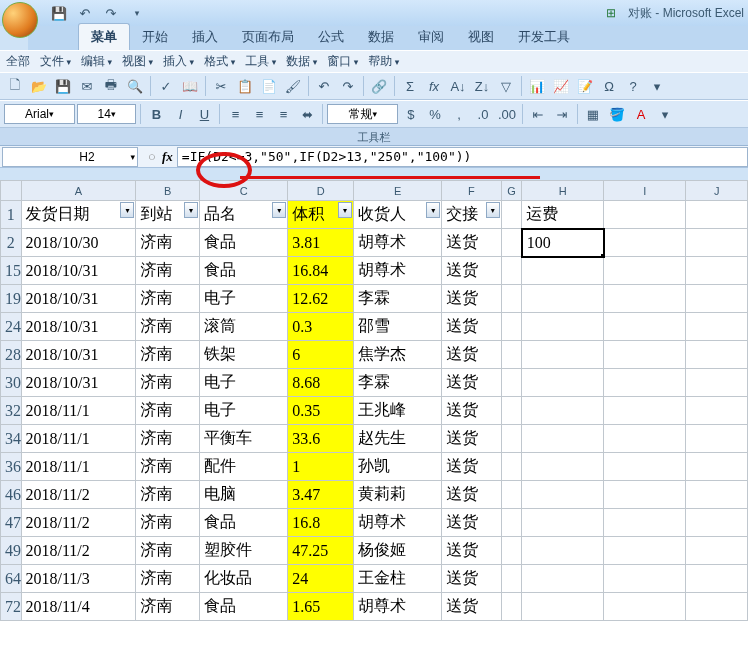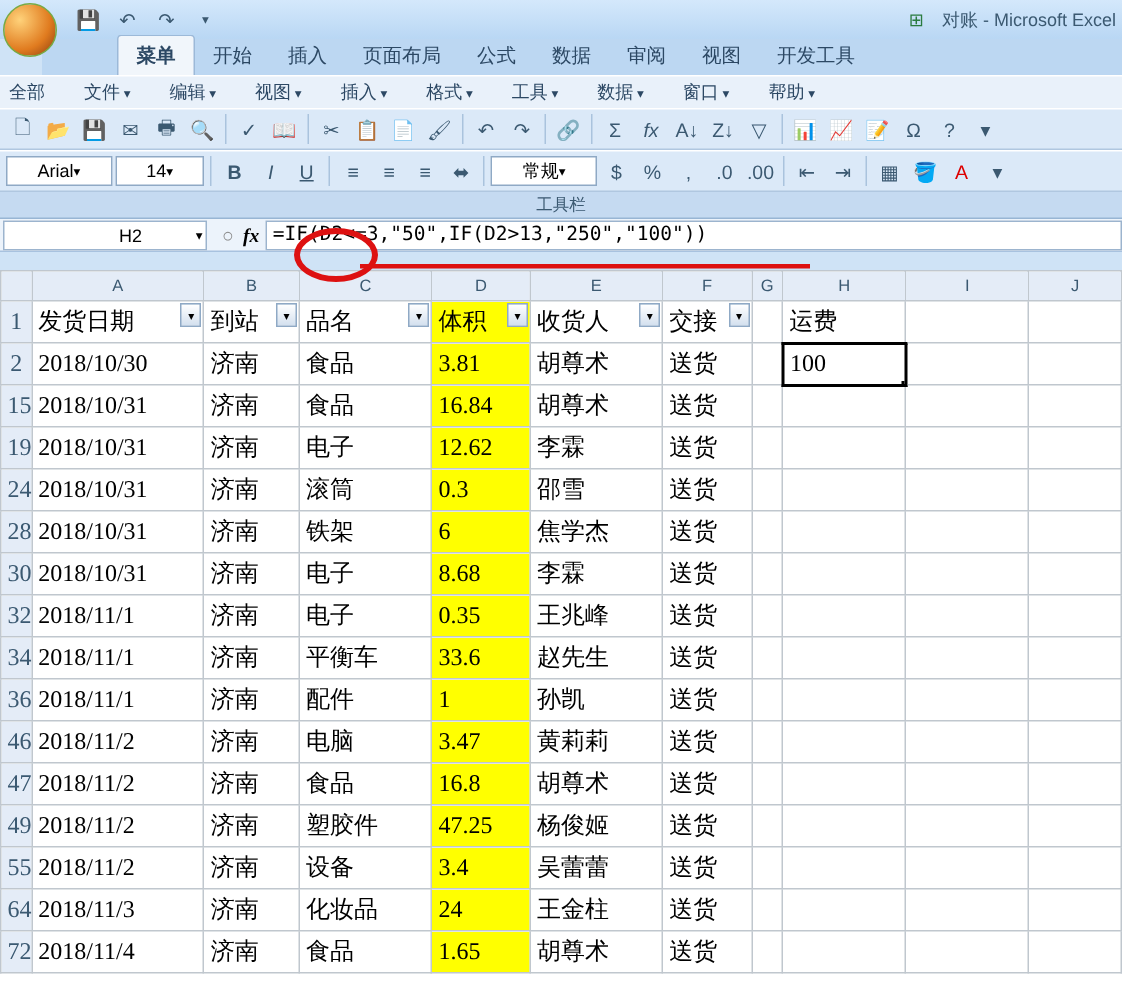--- a/index.html
+++ b/index.html
@@ -5,21 +5,21 @@
 * { margin: 0; padding: 0; box-sizing: border-box; }
 body { font-family: "Microsoft YaHei", SimSun, Arial, sans-serif; font-size: 12px; background: #cfe3f6; width: 748px; height: 672px; overflow: hidden; position: relative; }
 .titlebar { height: 26px; background: linear-gradient(#d4e8fb,#b9d7f4); display: flex; align-items: center; padding: 0 4px; font-size: 12px; color: #3b5971; }
 .titlebar .qat { display:flex; align-items:center; gap:4px; }
 .office-btn { width: 36px; height: 36px; border-radius: 50%; background: radial-gradient(circle at 30% 30%,#ffd27a,#e07b1f 60%,#8a3c0e); border:1px solid #7a4; position:absolute; top:2px; left:2px; z-index:5; }
 .title-right { margin-left:auto; display:flex; align-items:center; gap:4px; }
 .title-text { margin-left: 8px; }
 .ribbon-tabs { height: 24px; background: #bcd7f2; display:flex; align-items:flex-end; padding-left:50px; gap:0; font-size:13px;margin-left:28px; }
 .ribbon-tabs .tab { padding:4px 12px; cursor:pointer; color:#2c4864; }
 .ribbon-tabs .tab.active { background:#f1f6fb; border:1px solid #9cb9d8; border-bottom:none; border-radius:3px 3px 0 0; font-weight:bold; }
-.menu-row { height: 22px; background:#e9f1fa; border-top:1px solid #fff; display:flex; align-items:center; padding:0 6px; gap:26px; font-size:12px; color:#2c4864; }
+.menu-row { height: 22px; background:#e9f1fa; border-top:1px solid #fff; display:flex; align-items:center; padding:0 6px; gap:10px; font-size:12px; color:#2c4864; }
 .menu-row span { cursor:pointer; }
 .menu-row .drop::after { content:" ▾"; font-size:9px; }
 .toolbar1,.toolbar2 { height: 28px; background:#dbe9f8; border-top:1px solid #fff; border-bottom:1px solid #b0c7e0; display:flex; align-items:center; padding:0 4px; gap:2px; }
 .tb-btn { width:22px; height:22px; display:flex; align-items:center; justify-content:center; border:1px solid transparent; border-radius:2px; cursor:pointer; font-size:13px; color:#3b5971; }
 .tb-sep { width:1px; height:20px; background:#aac3dd; margin:0 2px; }
 .font-combo { height:20px; border:1px solid #8fa9c5; background:#fff; padding:0 20px; font-size:12px; display:flex; align-items:center; min-width:70px; }
 .font-combo.small { min-width:36px; }
 .font-combo .arrow { margin-left:auto; font-size:9px; }
 .toolbar-title { height:18px; background:#c5daf1; text-align:center; font-size:11px; line-height:18px; color:#3b5971; border-bottom:1px solid #98b5d4; }
 .formula-bar { height:22px; background:#ecf3fb; border-bottom:1px solid #a8c2df; display:flex; align-items:center; }
@@ -381,33 +381,20 @@
           <td>塑胶件</td>
           <td class="vol">47.25</td>
           <td>杨俊姬</td>
           <td>送货</td>
           <td></td>
           <td></td>
           <td></td>
           <td></td>
         </tr>
         <tr class="data-row">
-          <td class="row-hdr">55</td>
-          <td>2018/11/2</td>
-          <td>济南</td>
-          <td>设备</td>
-          <td class="vol">3.4</td>
-          <td>吴蕾蕾</td>
-          <td>送货</td>
-          <td></td>
-          <td></td>
-          <td></td>
-          <td></td>
-        </tr>
-        <tr class="data-row">
           <td class="row-hdr">64</td>
           <td>2018/11/3</td>
           <td>济南</td>
           <td>化妆品</td>
           <td class="vol">24</td>
           <td>王金柱</td>
           <td>送货</td>
           <td></td>
           <td></td>
           <td></td>

